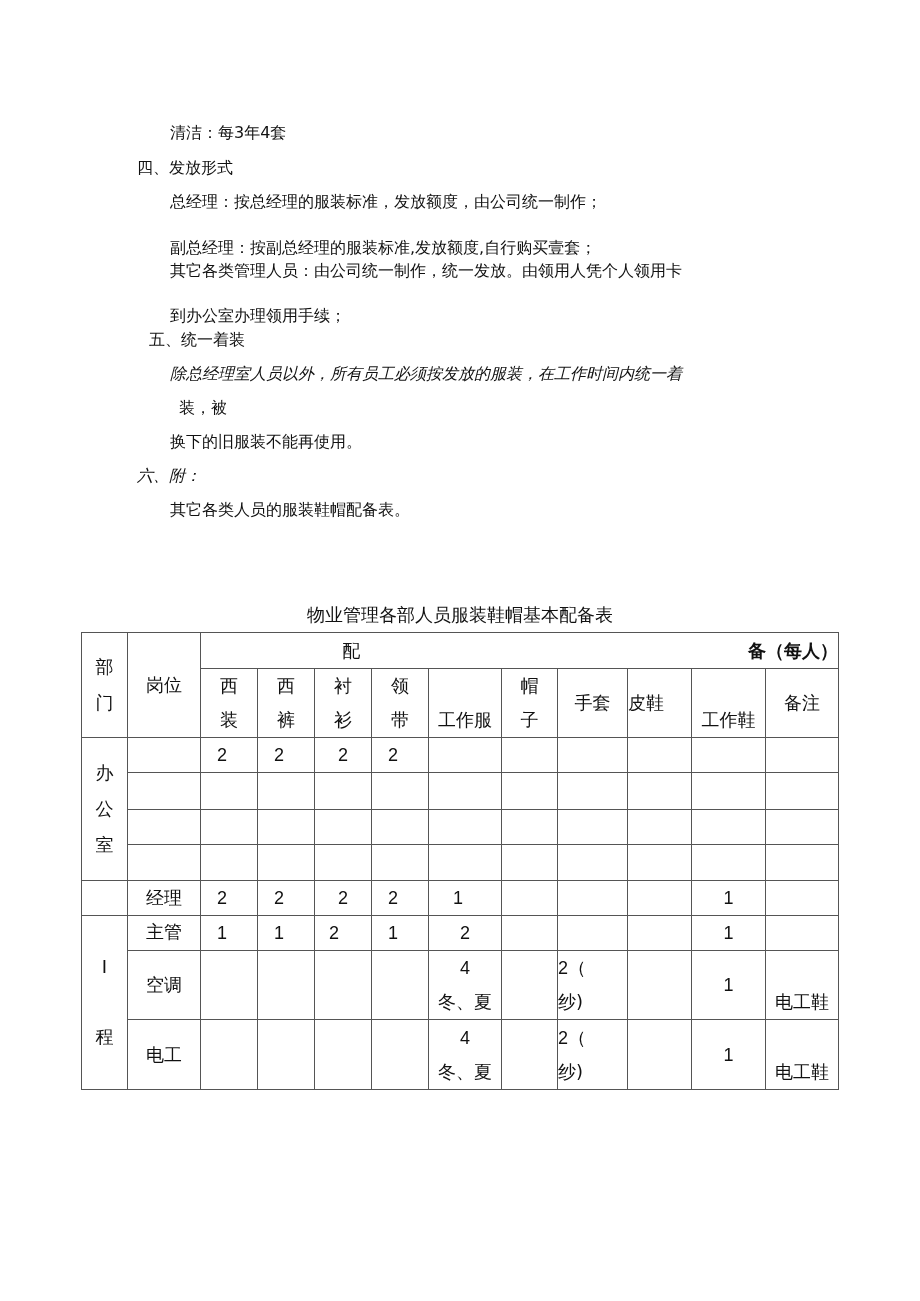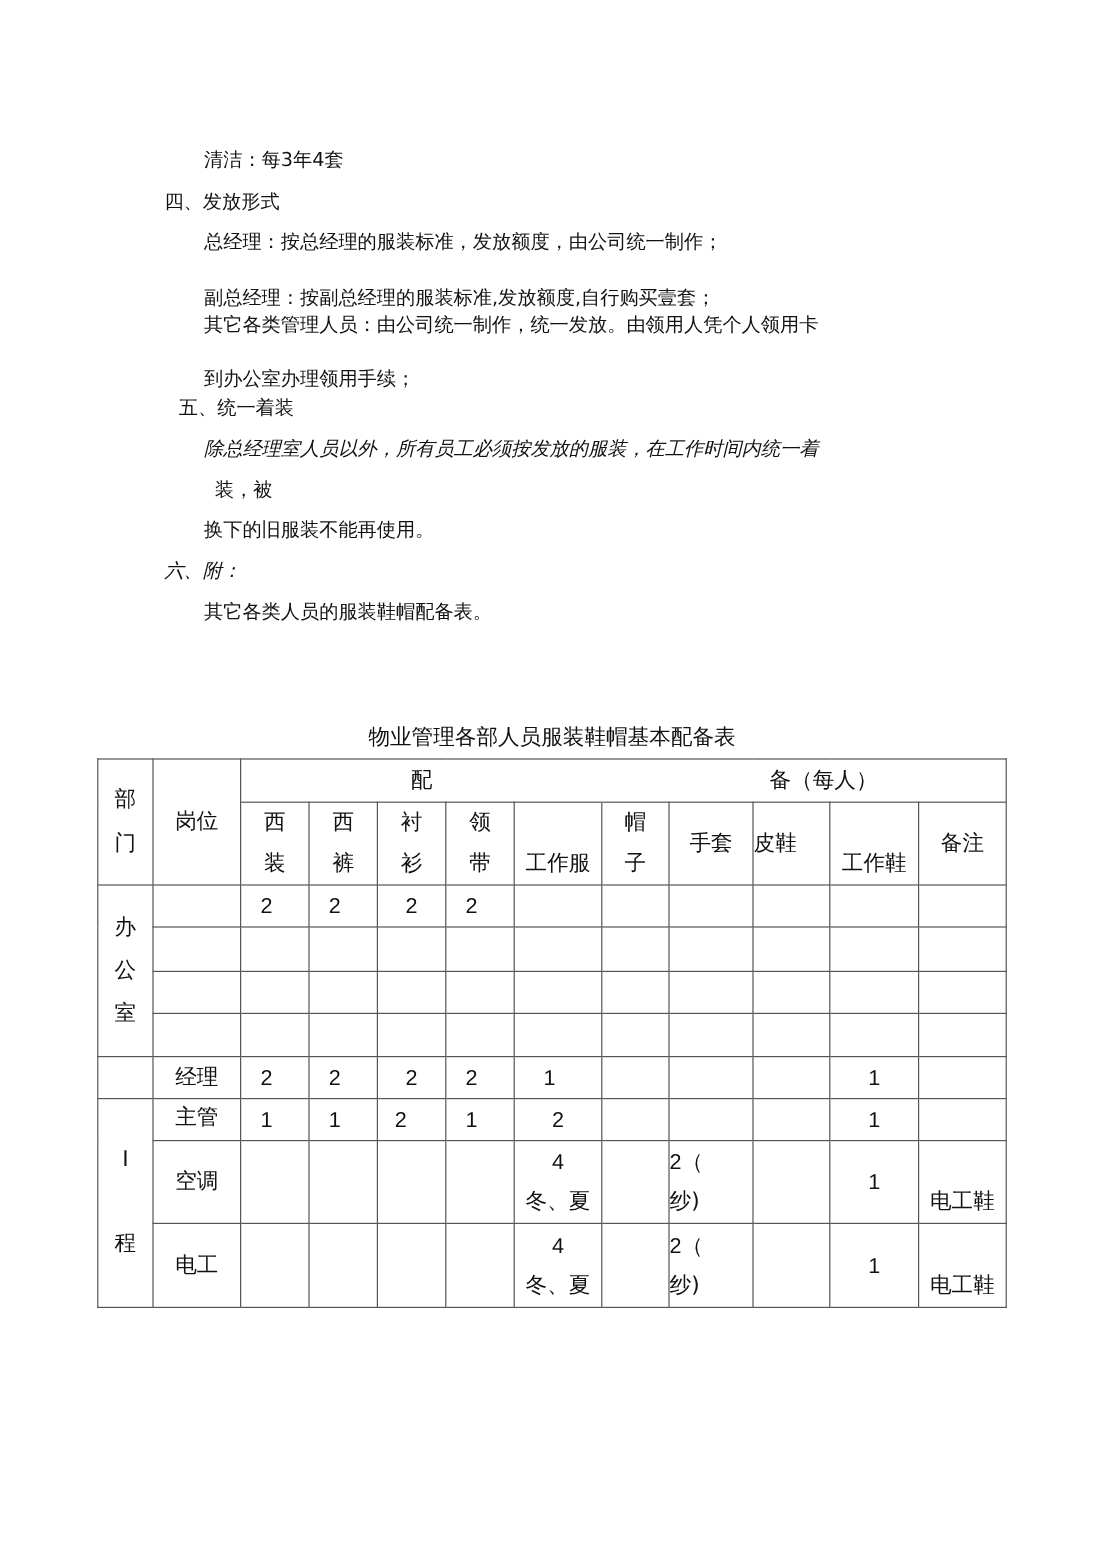--- a/index.html
+++ b/index.html
@@ -96,21 +96,21 @@
   </colgroup>
 
   <tbody>
       <tr style="height:36px;">
     <td rowspan="2" class="dept-vert">
       <span>部</span>
       <span>门</span>
     </td>
     <td rowspan="2">岗位</td>
     <td colspan="5" style="border-right:none;">配</td>
-    <td colspan="5" style="border-left:none;text-align:center;padding-left:33px;">备（每人）</td>
+    <td colspan="5" style="border-left:none;text-align:right;padding-left:33px;font-weight:bold;">备（每人）</td>
   </tr>
 
   <tr style="height:69px;">
     <td>
       <span class="stack">西</span>
       <span class="stack">装</span>
     </td>
     <td>
       <span class="stack">西</span>
       <span class="stack">裤</span>

